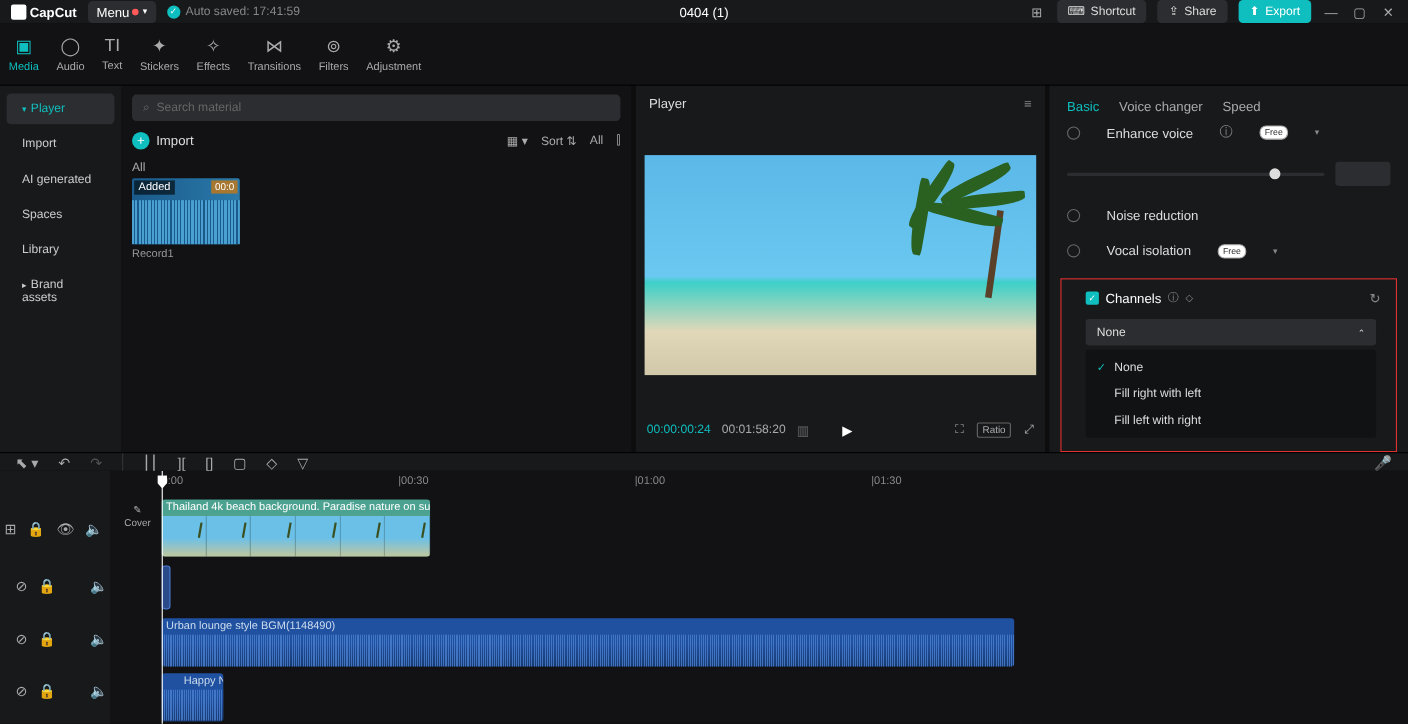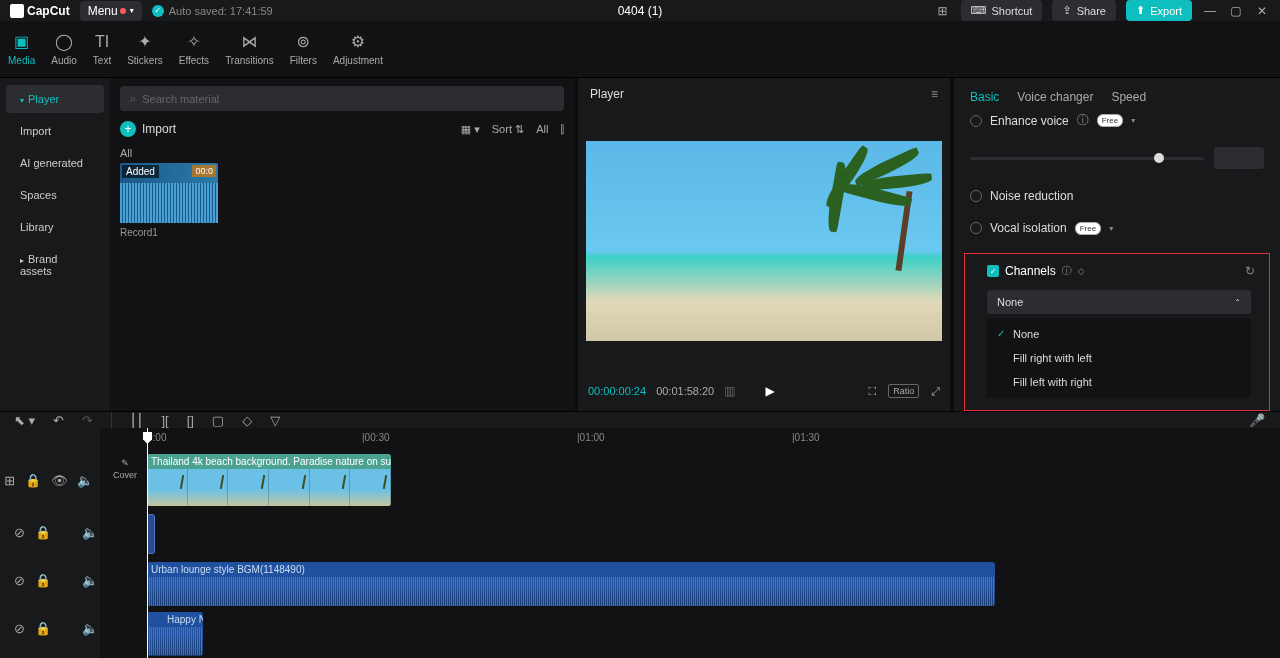--- a/index.html
+++ b/index.html
@@ -61,21 +61,21 @@
 .play-icon { color: #fff; cursor: pointer; margin-left: 20px; font-size: 12px; }
 .player-right { margin-left: auto; display: flex; gap: 12px; color: #aaa; font-size: 11px; align-items: center; }
 .ratio-box { border: 1px solid #666; padding: 1px 4px; border-radius: 2px; font-size: 9px; }
 
 .right-panel { width: 326px; background: #18191b; display: flex; flex-direction: column; position: relative; }
 .right-tabs { display: flex; gap: 18px; padding: 12px 16px 8px; font-size: 12px; }
 .right-tab { color: #aaa; cursor: pointer; }
 .right-tab.active { color: #0fbfbf; }
 .right-body { padding: 0 16px; flex: 1; overflow: hidden; }
 .std-val { color: #888; font-size: 11px; margin-bottom: 18px; }
-.opt-row { display: flex; align-items: center; gap: 8px; margin-bottom: 18px; font-size: 12px; color: #ddd; }
+.opt-row { display: flex; align-items: center; gap: 24px; margin-bottom: 18px; font-size: 12px; color: #ddd; }
 .opt-radio { width: 12px; height: 12px; border-radius: 50%; border: 1.5px solid #666; }
 .free-badge { font-size: 8px; background: #fff; color: #333; padding: 1px 4px; border-radius: 6px; border: 1px solid #aaa; }
 .slider-row { display: flex; align-items: center; gap: 10px; margin-bottom: 20px; }
 .slider-track { flex: 1; height: 3px; background: #2c2d30; border-radius: 2px; position: relative; }
 .slider-thumb { position: absolute; right: 40px; top: -4px; width: 10px; height: 10px; background: #ddd; border-radius: 50%; }
 .slider-val { width: 50px; height: 22px; background: #2c2d30; border-radius: 3px; }
 
 .channels-box { border: 1.5px solid #e03030; margin: 0 -6px; padding: 10px 6px 12px 22px; position: relative; margin-top: 10px; }
 .channels-hdr { display: flex; align-items: center; gap: 6px; font-size: 12px; color: #fff; margin-bottom: 12px; }
 .chan-check { width: 12px; height: 12px; background: #0fbfbf; border-radius: 2px; display: flex; align-items: center; justify-content: center; color: #fff; font-size: 8px; }
@@ -112,21 +112,21 @@
 .track.tall { height: 56px; }
 .clip { position: absolute; top: 2px; height: 44px; border-radius: 3px; overflow: hidden; }
 .clip.tall { height: 52px; }
 .video-clip { left: 47px; width: 244px; background: #2a6a5a; }
 .video-clip .clip-label { background: rgba(100,200,180,0.6); color: #fff; font-size: 10px; padding: 2px 4px; white-space: nowrap; overflow: hidden; }
 .video-thumbs { display: flex; height: 40px; }
 .vthumb { flex: 1; background: linear-gradient(to bottom, #6bc0e8 50%, #d0c890 100%); border-right: 1px solid rgba(0,0,0,0.2); position: relative; }
 .vthumb::after { content: ""; position: absolute; right: 4px; top: 6px; width: 2px; height: 14px; background: #3a5020; transform: rotate(10deg); }
 
 .small-audio { left: 47px; width: 8px; height: 40px; top: 4px; background: #2a4a8a; border: 1px solid #4a7ad0; }
-.music-clip { left: 47px; width: 848px; background: linear-gradient(to bottom, #2050a0 50%, #183a70 100%); }
+.music-clip { left: 47px; width: 775px; background: linear-gradient(to bottom, #2050a0 50%, #183a70 100%); }
 .music-clip .clip-label { color: #cde; font-size: 10px; padding: 2px 4px; }
 .music-wave { height: 30px; background: repeating-linear-gradient(90deg, #4a80d0 0 1px, transparent 1px 2px); opacity: 0.8; }
 .happy-clip { left: 47px; width: 56px; background: linear-gradient(to bottom, #2050a0 50%, #183a70 100%); }
 .happy-clip .clip-label { color: #cde; font-size: 10px; padding: 2px 20px; white-space: nowrap; overflow: hidden; }
 </style>
 </head>
 <body>
 
 <div class="topbar">
   <div class="logo">

